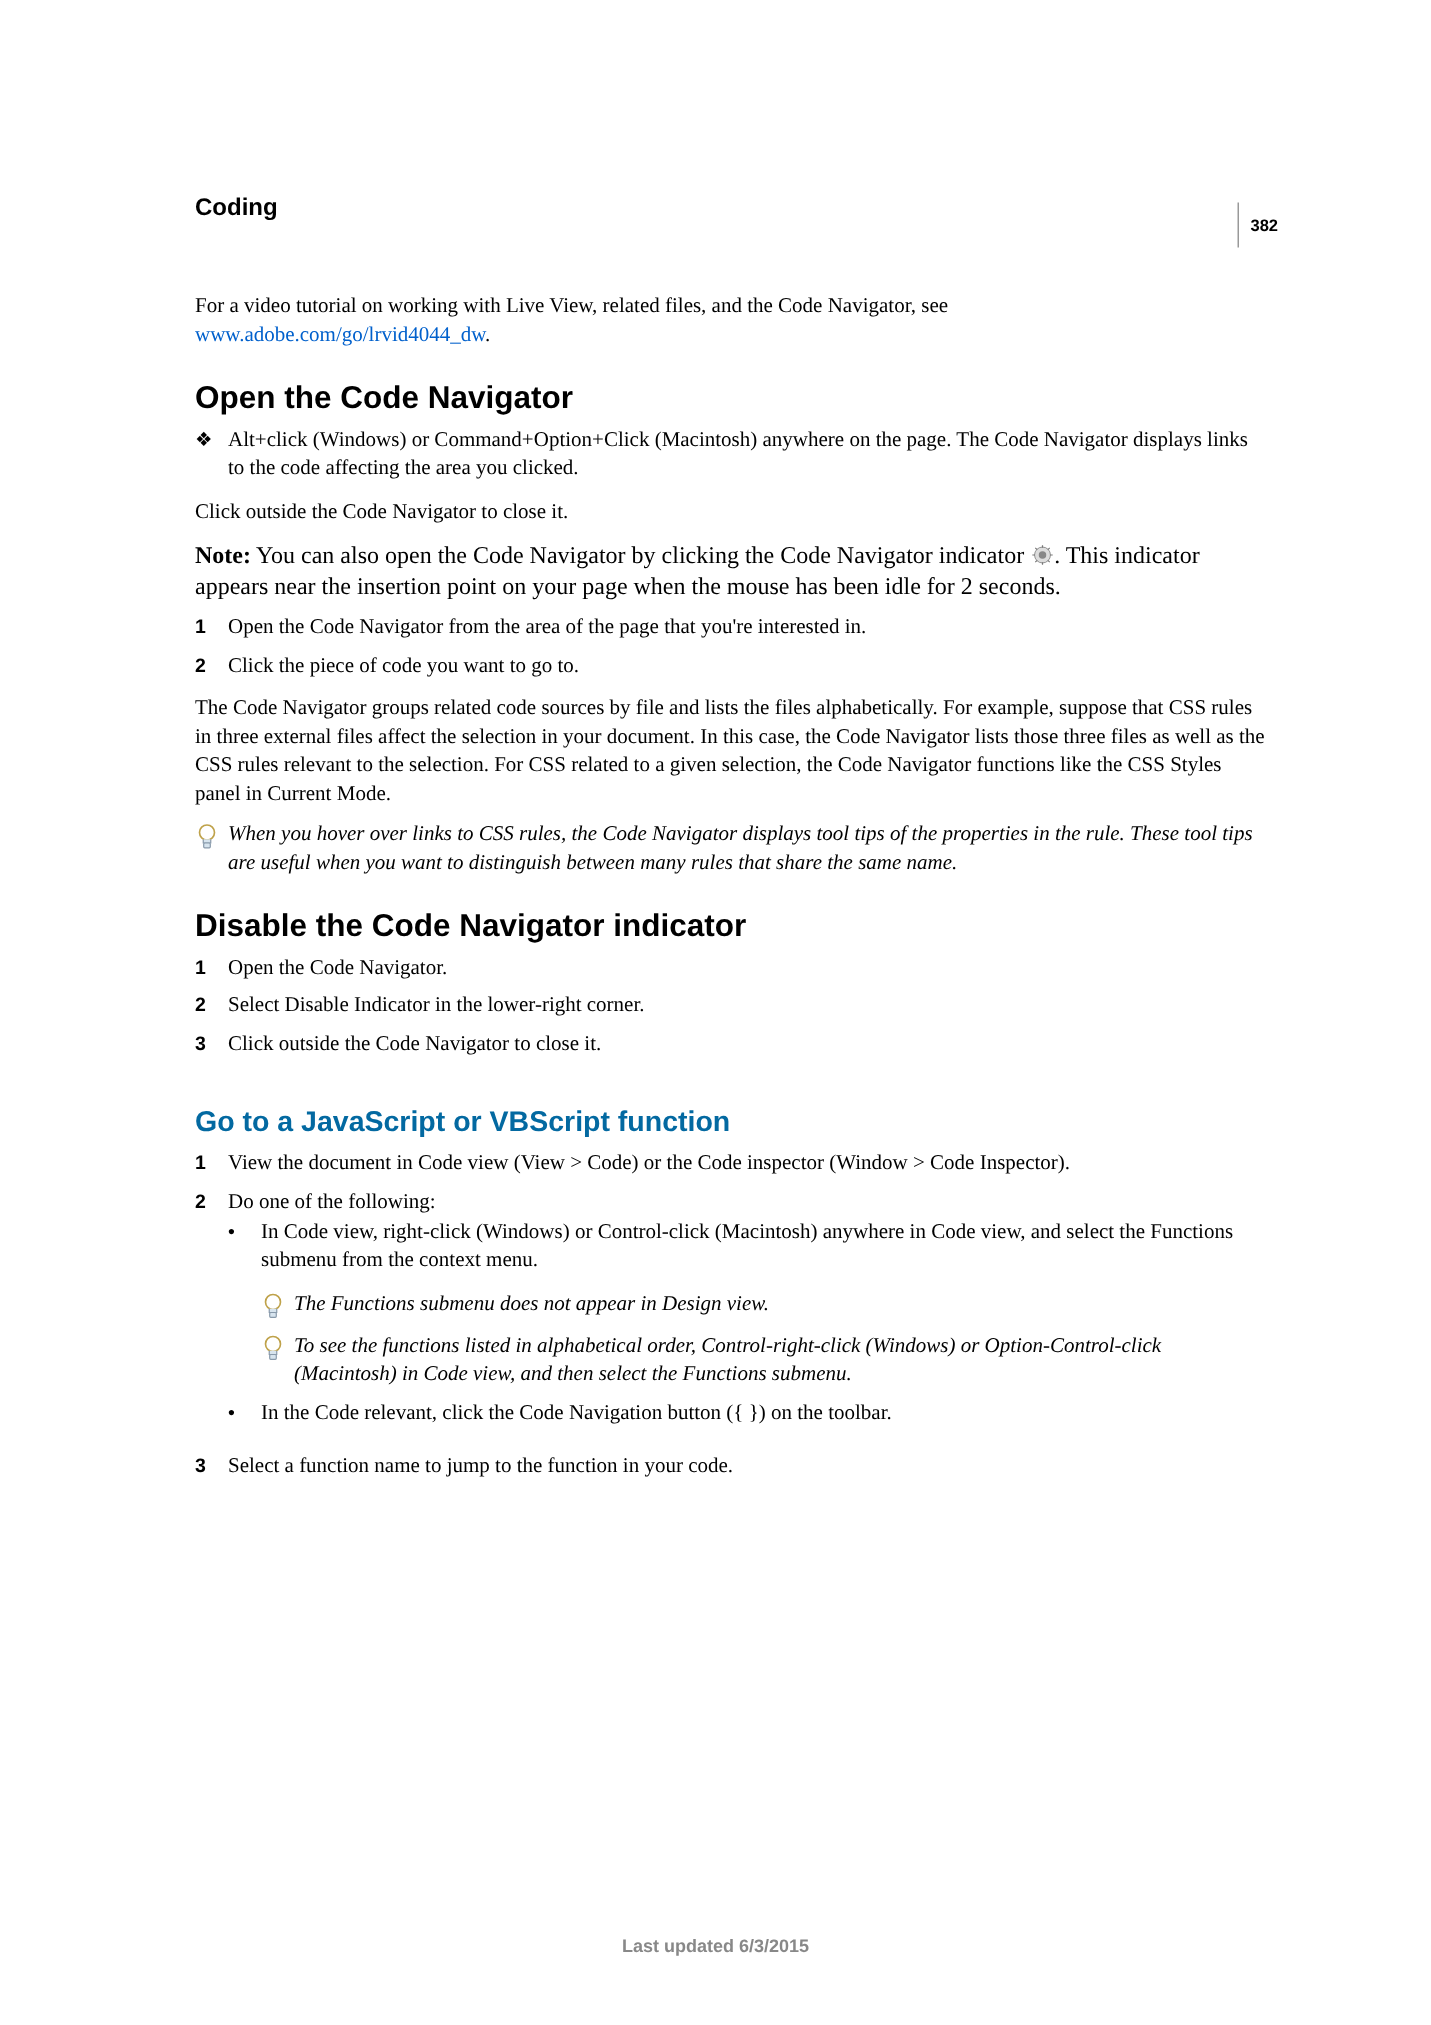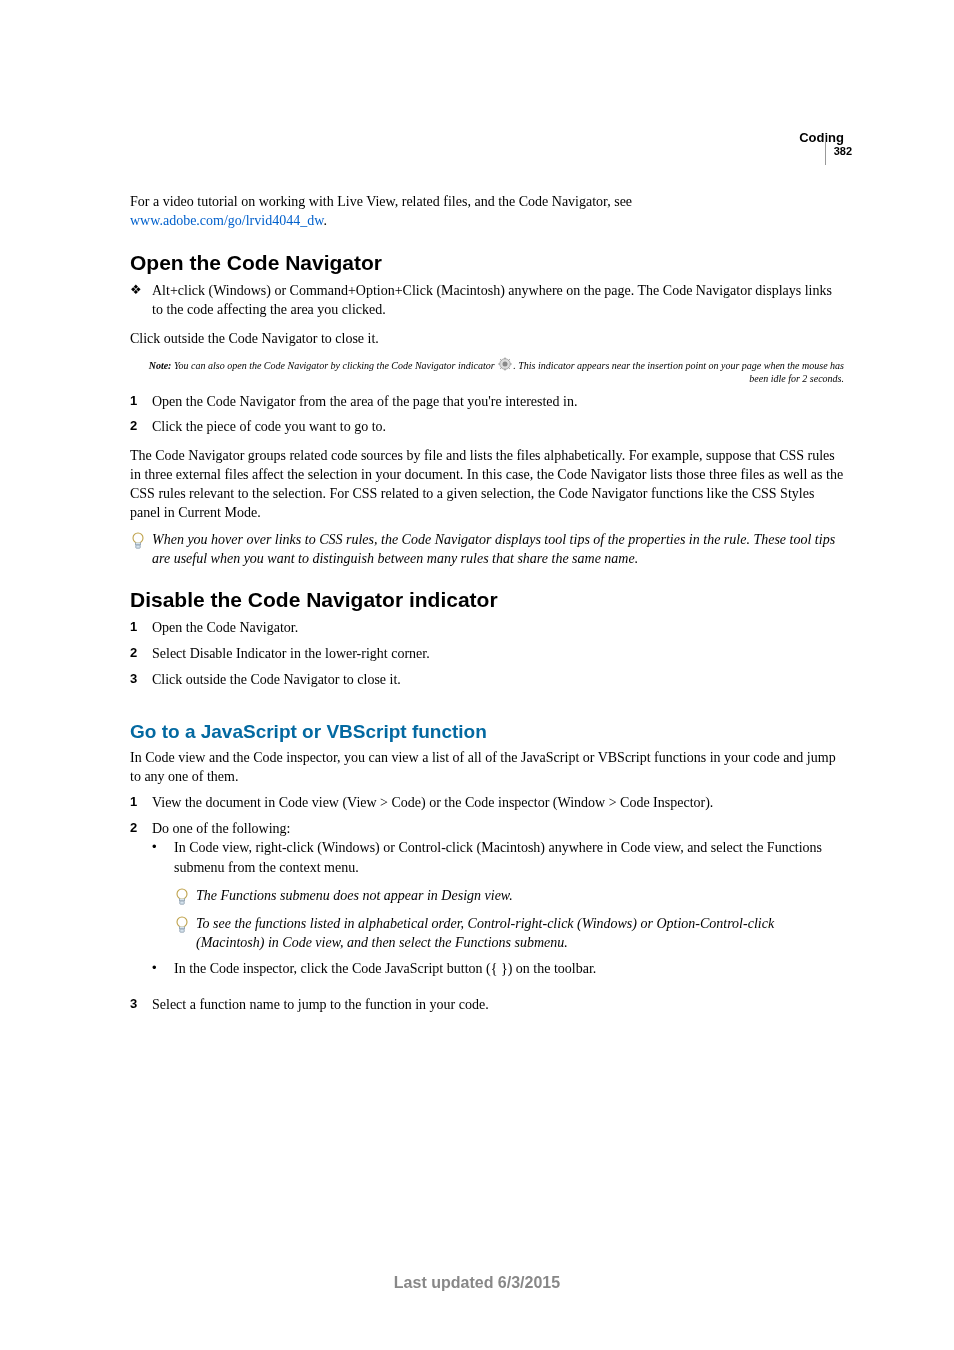--- a/index.html
+++ b/index.html
@@ -25,23 +25,22 @@
   padding: 6px 0 6px 8px;
 }
 .pagenum {
   font-family: "Myriad Pro", "Helvetica Neue", Arial, sans-serif;
   font-weight: 700;
   font-size: 11px;
 }
 .section-label {
   font-family: "Myriad Pro", "Helvetica Neue", Arial, sans-serif;
   font-weight: 700;
-  font-size: 13px;
+  font-size: 16px;
   margin-bottom: 48px;
-  text-align: right;
 }
 .body-para {
   font-size: 14px;
   line-height: 1.35;
   margin: 0 0 6px 0;
 }
 .link {
   color: #0060cc;
   text-decoration: none;
 }
@@ -77,25 +76,23 @@
 }
 .li-marker-bullet {
   flex: 0 0 22px;
   font-family: "Myriad Pro", "Helvetica Neue", Arial, sans-serif;
   font-size: 13px;
 }
 .li-content {
   flex: 1;
 }
 .note-para {
-  font-size: 10px;
-  font-style: italic;
+  font-size: 16px;
   margin: 8px 0 6px 0;
   line-height: 1.35;
-  text-align: right;
 }
 .note-label {
   font-weight: 700;
 }
 .tip {
   display: flex;
   margin: 8px 0 6px 0;
 }
 .tip-icon {
   flex: 0 0 22px;
@@ -104,28 +101,28 @@
   flex: 1;
   font-style: italic;
   font-size: 14px;
   line-height: 1.35;
 }
 .sublist {
   margin-left: 22px;
 }
 .footer {
   position: absolute;
-  bottom: 58px;
+  bottom: 46px;
   left: 0;
   width: 100%;
   text-align: center;
   font-family: "Myriad Pro", "Helvetica Neue", Arial, sans-serif;
   font-weight: 700;
   color: #888;
-  font-size: 16px;
+  font-size: 12px;
 }
 .inline-icon {
   display: inline-block;
   vertical-align: -2px;
 }
 svg { display: block; }
 </style>
 </head>
 <body>
 
@@ -199,21 +196,20 @@
       <span class="li-marker">2</span>
       <span class="li-content">Select Disable Indicator in the lower-right corner.</span>
     </li>
     <li>
       <span class="li-marker">3</span>
       <span class="li-content">Click outside the Code Navigator to close it.</span>
     </li>
   </ol>
 
   <h2 class="h2">Go to a JavaScript or VBScript function</h2>
-  <p class="body-para">In Code view and the Code inspector, you can view a list of all of the JavaScript or VBScript functions in your code and jump to any one of them.</p>
   <ol class="numlist">
     <li>
       <span class="li-marker">1</span>
       <span class="li-content">View the document in Code view (View &gt; Code) or the Code inspector (Window &gt; Code Inspector).</span>
     </li>
     <li>
       <span class="li-marker">2</span>
       <span class="li-content">
         <span>Do one of the following:</span>
         <ul class="bullist sublist">
@@ -238,21 +234,21 @@
                 <circle cx="8" cy="7" r="5" fill="none" stroke="#bfa24a" stroke-width="1.1"></circle>
                 <path d="M5.5 11.5 L5.5 14 L10.5 14 L10.5 11.5" fill="#d7e4ee" stroke="#89a" stroke-width="0.8"></path>
                 <rect x="5.8" y="14" width="4.4" height="3.2" rx="0.7" fill="#d7e4ee" stroke="#89a" stroke-width="0.8"></rect>
               </svg>
           </span>
           <span class="tip-text">To see the functions listed in alphabetical order, Control-right-click (Windows) or Option-Control-click (Macintosh) in Code view, and then select the Functions submenu.</span>
         </div>
         <ul class="bullist sublist">
           <li>
             <span class="li-marker-bullet">•</span>
-            <span class="li-content">In the Code inspector, click the Code JavaScript button ({ }) on the toolbar.</span>
+            <span class="li-content">In the Code relevant, click the Code Navigation button ({ }) on the toolbar.</span>
           </li>
         </ul>
       </span>
     </li>
     <li>
       <span class="li-marker">3</span>
       <span class="li-content">Select a function name to jump to the function in your code.</span>
     </li>
   </ol>
 

